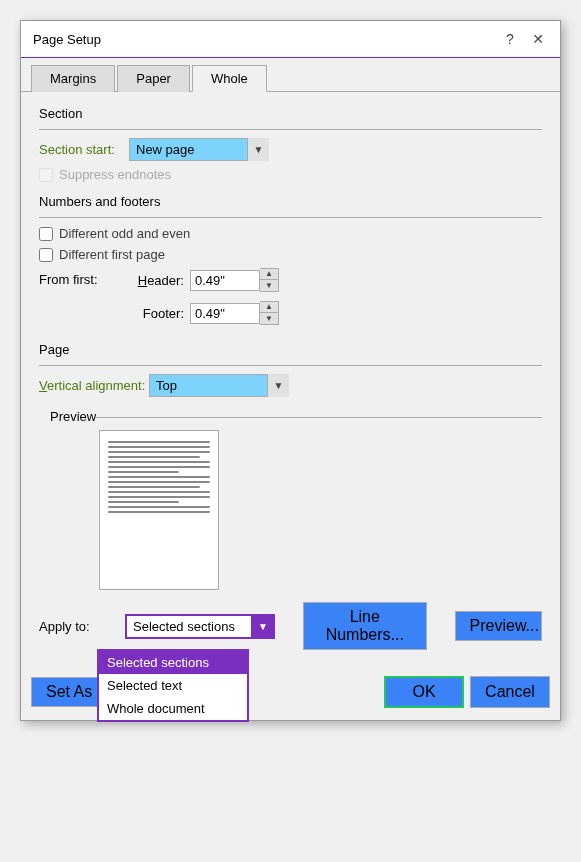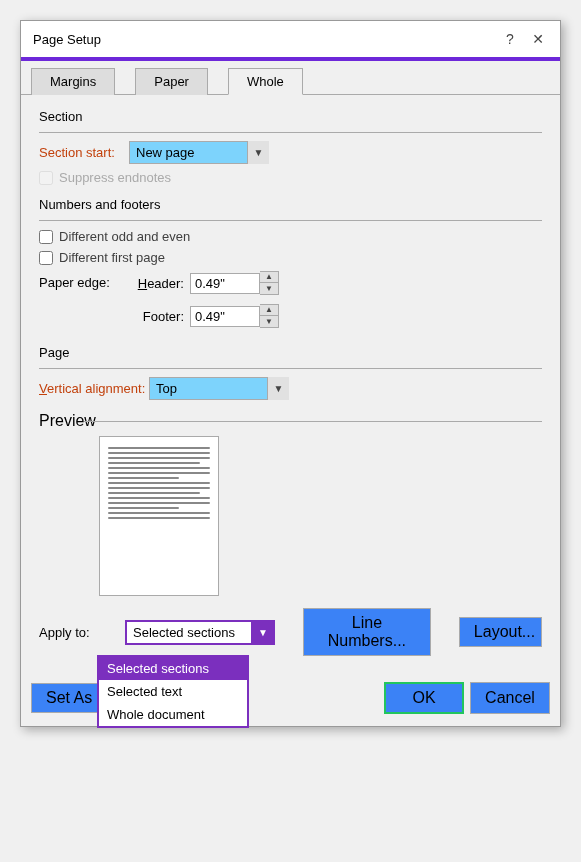--- a/index.html
+++ b/index.html
@@ -17,21 +17,21 @@
       background: #f0f0f0;
       border: 1px solid #999;
       box-shadow: 3px 3px 10px rgba(0,0,0,0.3);
     }
     .title-bar {
       background: #ffffff;
       display: flex;
       align-items: center;
       justify-content: space-between;
       padding: 8px 12px;
-      border-bottom: 4px solid #6d28d9;
+      border-bottom: 1px solid #6d28d9;
     }
     .title-bar-left {
       font-size: 13px;
       font-weight: normal;
       color: #000;
     }
     .title-bar-right {
       display: flex;
       gap: 8px;
       align-items: center;
@@ -47,21 +47,21 @@
       display: flex;
       align-items: center;
       justify-content: center;
     }
 
     .tabs {
       display: flex;
       background: #f0f0f0;
       border-bottom: 1px solid #aaa;
       padding: 6px 10px 0 10px;
-      gap: 20px;
+      gap: 2px;
     }
     .tab {
       padding: 5px 18px;
       background: #ddd;
       border: 1px solid #aaa;
       border-bottom: none;
       cursor: pointer;
       font-size: 13px;
       color: #000;
       position: relative;
@@ -93,21 +93,21 @@
       border-top: 1px solid #aaa;
       margin-bottom: 8px;
     }
     .row {
       display: flex;
       align-items: center;
       margin-bottom: 6px;
     }
     .field-label {
       min-width: 90px;
-      color: #c2410c;
+      color: #4d7c0f;
       font-size: 13px;
     }
 
     
     .dropdown-wrapper {
       position: relative;
       display: inline-flex;
       align-items: center;
     }
     .dropdown-select {
@@ -220,24 +220,25 @@
       flex-direction: column;
       gap: 4px;
     }
 
     
     .preview-section {
       margin-top: 10px;
       margin-bottom: 12px;
     }
     .preview-label {
-      font-size: 16px;
+      font-size: 13px;
       color: #000;
       margin-bottom: 6px;
       position: relative;
+      margin-left: 11px;
     }
     .preview-label::after {
       content: '';
       position: absolute;
       left: 45px;
       right: 0;
       top: 50%;
       border-top: 1px solid #aaa;
     }
     .preview-box {
@@ -408,21 +409,21 @@
       <hr class="group-divider">
       <div class="checkbox-row">
         <input type="checkbox" id="odd-even" style="">
         <label for="odd-even">Different odd and even</label>
       </div>
       <div class="checkbox-row">
         <input type="checkbox" id="first-page" style="">
         <label for="first-page">Different first page</label>
       </div>
       <div class="from-edge-row">
-        <span class="from-edge-label">Paper edge:</span>
+        <span class="from-edge-label">From first:</span>
         <div class="spinners-col">
           <div class="spinner-group">
             <span class="spinner-label"><span class="underline">H</span>eader:</span>
             <input type="text" class="spinner-input" value="0.49&quot;" style="">
             <div class="spinner-buttons">
               <button class="spinner-btn">▲</button>
               <button class="spinner-btn">▼</button>
             </div>
           </div>
           <div class="spinner-group">
@@ -485,21 +486,21 @@
         </select>
         <div class="apply-dropdown-arrow">▼</div>
       </div>
 
       <div class="dropdown-popup">
         <div class="dropdown-popup-item selected">Selected sections</div>
         <div class="dropdown-popup-item">Selected text</div>
         <div class="dropdown-popup-item">Whole document</div>
       </div>
       <button class="btn">Line Numbers...</button>
-      <button class="btn">Layout...</button>
+      <button class="btn">Preview...</button>
     </div>
 
   </div>
 
   <div class="bottom-row">
     <button class="btn">Set As Default</button>
     <div class="action-buttons">
       <button class="btn btn-default">OK</button>
       <button class="btn">Cancel</button>
     </div>

